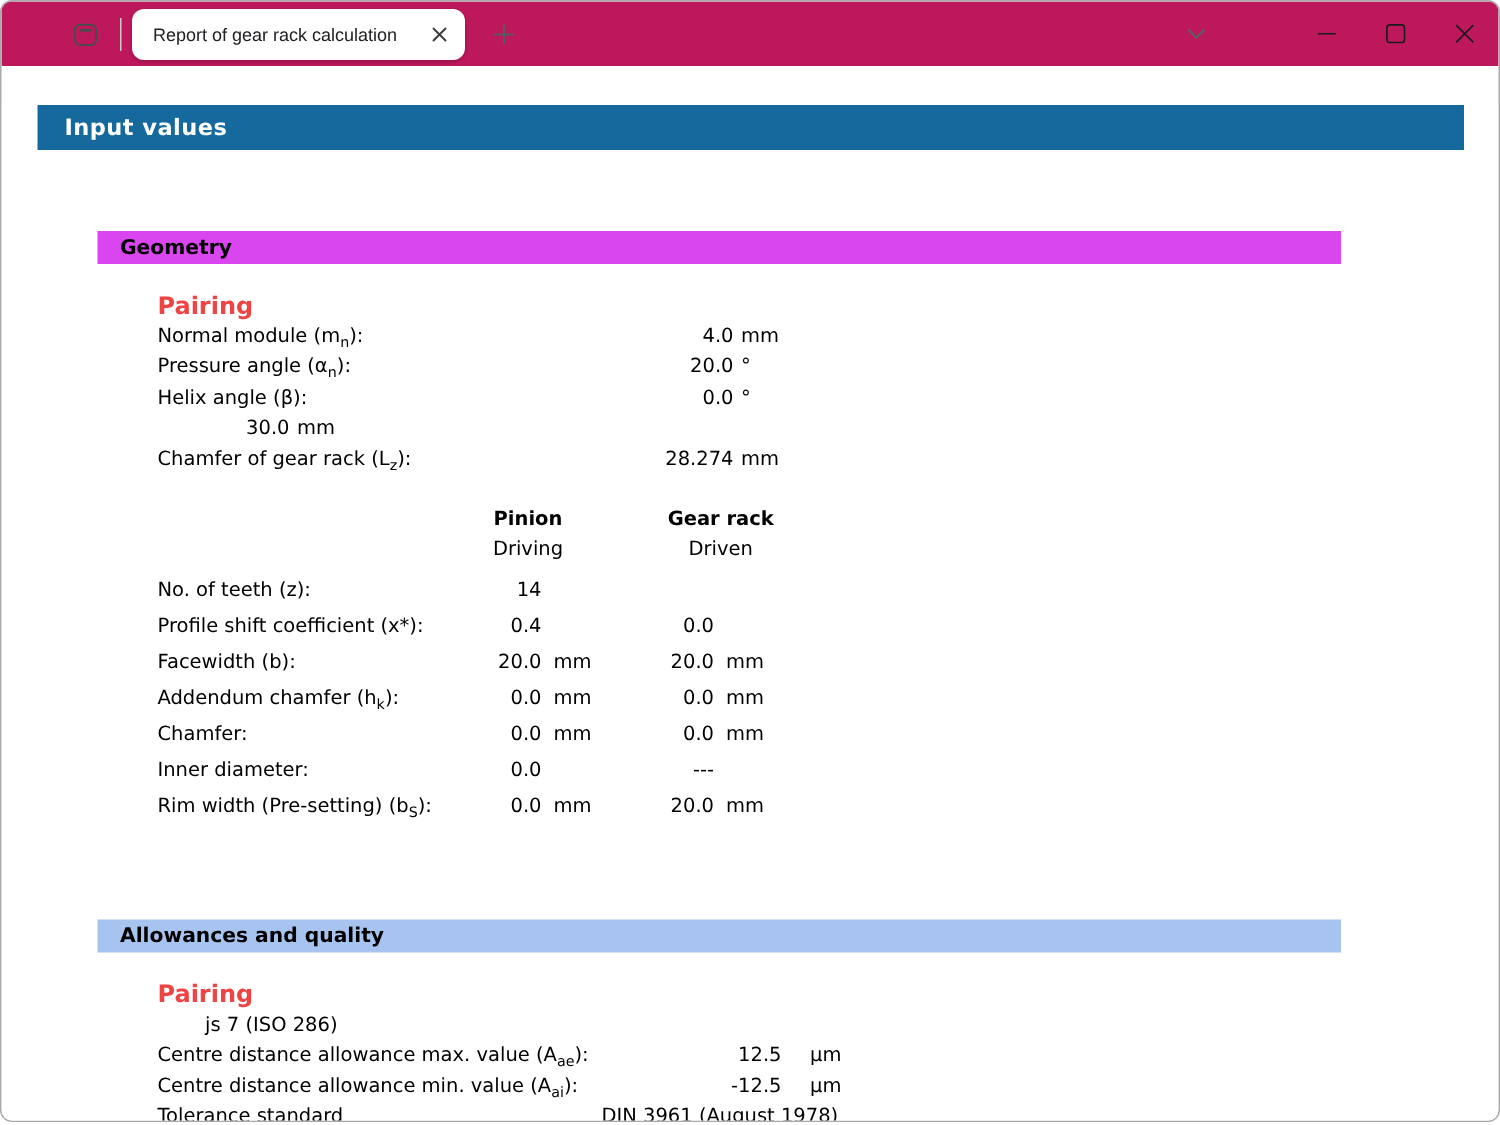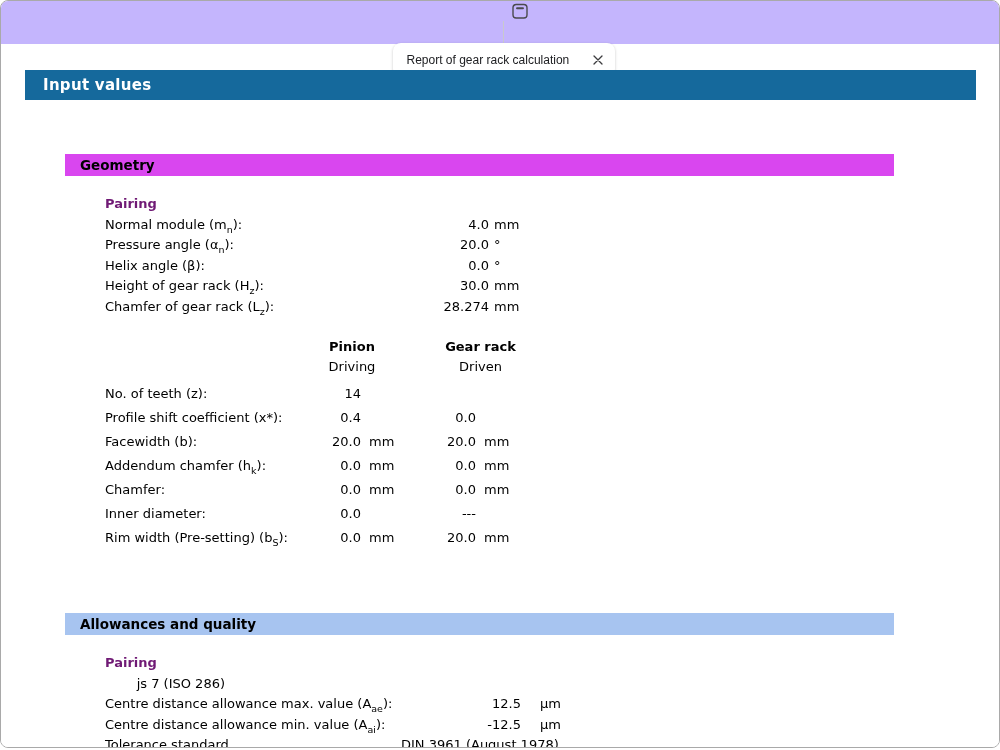--- a/index.html
+++ b/index.html
@@ -45,21 +45,21 @@
   }
 
   .section-bar {
     margin-left:64px; width:829px; height:22px; line-height:22px; padding-left:15px;
     box-sizing:border-box; background:#a7c4f0; color:#000000;
     font-size:13.5px; font-weight:bold;
   }
   .sec-geometry { margin-top:54px; }
   .sec-allow { margin-top:63px; }
 
-  .group-heading { margin-left:104px; margin-top:18px; font-weight:bold; font-size:13px; line-height:20.5px; color:#701a75; }
+  .group-heading { margin-left:104px; margin-top:18px; font-weight:bold; font-size:16px; line-height:20.5px; color:#ef4444; }
 
   sub { font-size:9.5px; line-height:0; }
 
   .prow, .arow { margin-left:104px; display:flex; font-size:13px; line-height:20.5px; color:#000; }
   .prow .lbl, .arow .lbl { width:296px; flex:none; white-space:nowrap; }
   .prow .val { width:88px; flex:none; text-align:right; white-space:nowrap; }
   .prow .unit { margin-left:5px; flex:none; white-space:nowrap; }
   .arow .val { width:120px; flex:none; text-align:right; white-space:nowrap; }
   .arow .unit { margin-left:19px; flex:none; white-space:nowrap; }
 
@@ -76,21 +76,21 @@
   .trow .v1 { width:80px; flex:none; text-align:right; }
   .trow .u1 { width:40px; flex:none; margin-left:8px; }
   .trow .v2 { width:67px; flex:none; text-align:right; }
   .trow .u2 { width:40px; flex:none; margin-left:8px; }
 </style>
 </head>
 <body>
 
 <div class="window">
 
-  <div class="titlebar" style="background-color: #c4b5fd; flex-direction: column;">
+  <div class="titlebar" style="background-color: #be185d;">
     <button class="icon-btn tab-actions-btn">
       <span style="display:flex;">
         <svg width="20" height="20" viewBox="0 0 20 20">
           <rect x="3" y="3.5" width="14" height="13.5" rx="3.2" fill="none" stroke="#4a4a4d" stroke-width="1.4"></rect>
           <line x1="7" y1="7.2" x2="13" y2="7.2" stroke="#4a4a4d" stroke-width="1.9" stroke-linecap="round"></line>
         </svg>
       </span>
     </button>
     <div class="tb-sep"></div>
 
@@ -167,21 +167,20 @@
       <span class="lbl"><span>Pressure angle (α</span><sub>n</sub><span>):</span></span>
       <span class="val">20.0</span>
       <span class="unit">°</span>
     </div>
     <div class="prow">
       <span class="lbl"><span>Helix angle (β):</span></span>
       <span class="val">0.0</span>
       <span class="unit">°</span>
     </div>
     <div class="prow">
-      <span class="lbl"><span>Height of gear rack (H</span><sub>z</sub><span>):</span></span>
       <span class="val">30.0</span>
       <span class="unit">mm</span>
     </div>
     <div class="prow">
       <span class="lbl"><span>Chamfer of gear rack (L</span><sub>z</sub><span>):</span></span>
       <span class="val">28.274</span>
       <span class="unit">mm</span>
     </div>
 
     <div class="thead">

